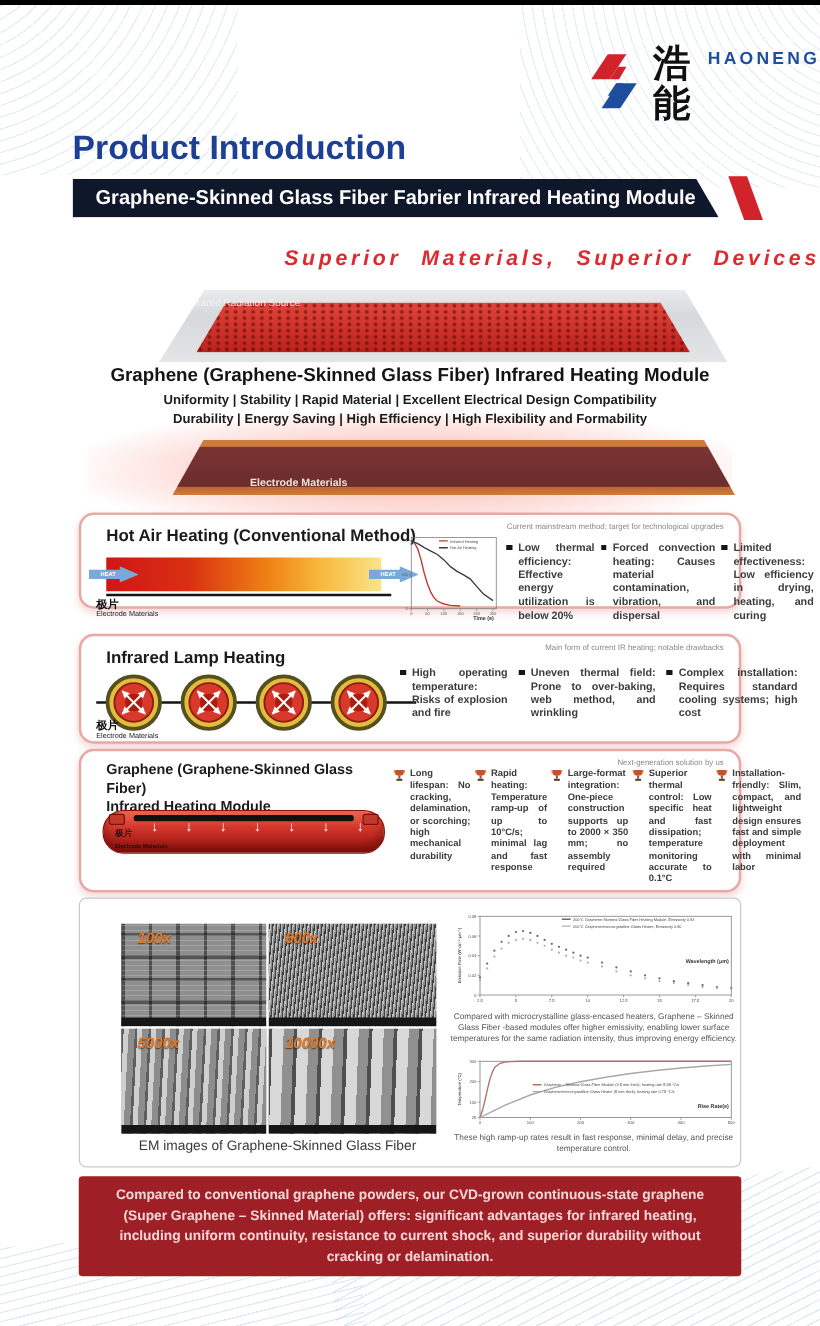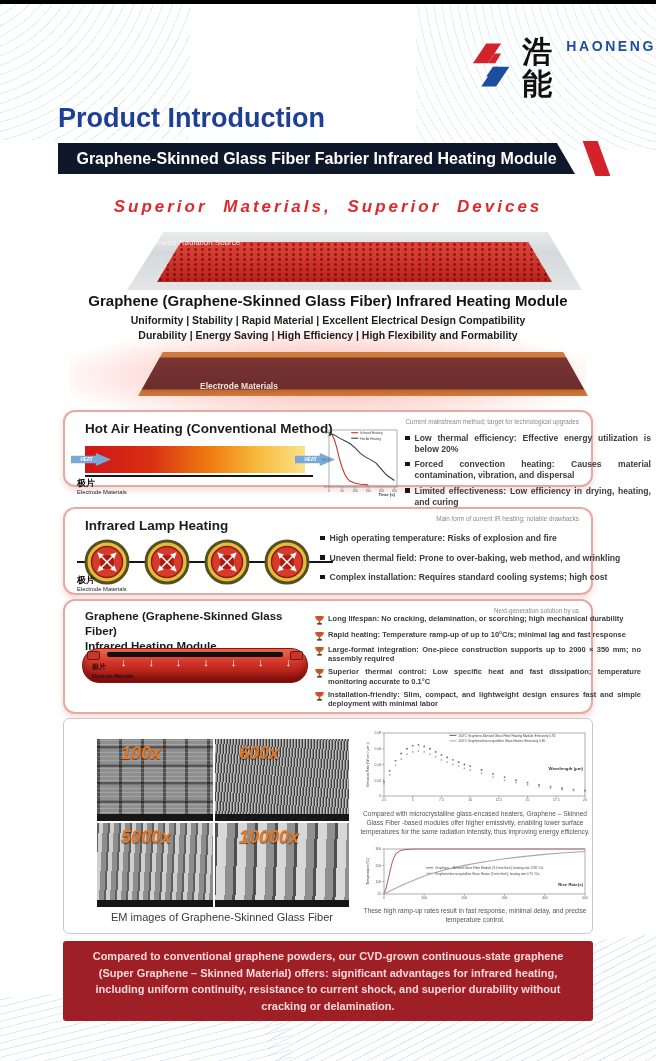--- a/index.html
+++ b/index.html
@@ -13,38 +13,38 @@
   .topbar{position:absolute;left:0;top:0;right:0;height:4px;background:#000;z-index:3}
 
   .logo{position:absolute;left:468px;top:36px;display:flex;gap:8px;align-items:flex-start;z-index:2}
   .logo-text{display:flex;flex-direction:row}
   .logo-cn{font-size:30px;font-weight:bold;color:#101010;letter-spacing:3px;line-height:1.05}
   .logo-en{font-size:14px;font-weight:bold;color:#1d4e9e;letter-spacing:2.6px;margin-top:2px}
 
   .title{position:absolute;left:58px;top:103px;font-size:27px;font-weight:bold;color:#1d3f94;z-index:2}
   .banner{position:absolute;left:58px;top:143px;width:517px;height:31px;background:#0f172a;color:#fff;font-weight:bold;font-size:16px;display:flex;align-items:center;justify-content:center;clip-path:polygon(0 0,96.5% 0,100% 100%,0 100%);z-index:2}
   .banner-accent{position:absolute;left:589px;top:141px;width:15px;height:35px;background:#d2232a;transform:skewX(20deg);z-index:2}
-  .slogan{position:absolute;left:0;right:0;top:197px;text-align:center;font-size:17px;font-weight:bold;font-style:italic;letter-spacing:3px;word-spacing:8px;color:#de2a2e;z-index:2}
+  .slogan{position:absolute;left:0;right:0;top:197px;text-align:right;font-size:17px;font-weight:bold;font-style:italic;letter-spacing:3px;word-spacing:8px;color:#de2a2e;z-index:2}
 
   .glass{position:absolute;left:127px;top:232px;width:455px;height:58px;clip-path:polygon(8% 0,92.5% 0,100% 100%,0 100%);background:linear-gradient(180deg,#e9ebed,#d6d9db 35%,#e3e5e7);z-index:1}
   .glass-inner{position:absolute;left:30px;right:30px;top:10px;bottom:8px;clip-path:polygon(6% 0,94% 0,100% 100%,0 100%);background-image:radial-gradient(circle, rgba(90,0,0,.55) 1px, transparent 1.9px),linear-gradient(180deg,#e0453a,#b9231c);background-size:7px 5px,100% 100%;box-shadow:0 0 18px rgba(255,70,50,.7)}
   .glass-label{position:absolute;left:22px;top:6px;font-size:8px;color:#f5f5f5;opacity:.9}
   .diagram-heading{position:absolute;left:0;right:0;top:292px;text-align:center;font-size:15px;font-weight:bold;color:#141414;z-index:2}
   .features{position:absolute;left:0;right:0;text-align:center;font-size:10.5px;font-weight:bold;color:#1c1c1c;z-index:2}
   .f1{top:314px}.f2{top:329px}
   .glow{position:absolute;left:70px;top:330px;width:516px;height:84px;background:radial-gradient(ellipse at 50% 55%, rgba(246,110,96,.55) 0%, rgba(250,170,160,.30) 55%, rgba(255,230,225,0) 78%);z-index:0}
   .slab{position:absolute;left:138px;top:352px;width:450px;height:44px;clip-path:polygon(5.5% 0,94.5% 0,100% 100%,0 100%);background:linear-gradient(180deg,#cf7b3b 0px,#cf7b3b 5px,#7a3433 6px,#6b2d2d 37px,#c2672f 38px,#cf7b3b 100%);z-index:1}
   .slab-label{position:absolute;left:62px;bottom:5px;font-size:8.5px;font-weight:bold;color:#f3e3da}
 
   .panel{position:absolute;left:63px;width:530px;background:#fff;border:2px solid #e8a9a3;border-radius:12px;box-shadow:0 3px 6px rgba(222,150,145,.35);z-index:2}
   .p1{top:410px;height:77px}.p2{top:507px;height:88px}.p3{top:599px;height:115px}
   .panel-title{position:absolute;left:20px;top:9px;font-size:13.5px;font-weight:bold;color:#1b1b1b}
   .p3 .panel-title{font-size:11.5px;line-height:1.3;width:230px;top:8px}
   .panel-note{position:absolute;right:12px;top:6px;font-size:6.3px;color:#8a8a8a}
-  .bullets{position:absolute;display:flex;flex-direction:column}
+  .bullets{position:absolute;display:flex;flex-direction:row}
   .p1 .bullets{left:340px;top:21px;width:246px;gap:5px}
   .p2 .bullets{left:255px;top:24px;width:318px;gap:9px}
   .p3 .bullets{left:250px;top:13px;width:326px;gap:3.5px}
   .b-item{display:flex;gap:5px;font-size:8.6px;font-weight:600;color:#3c3c3c;line-height:1.25;text-align:justify}
   .p3 .b-item{font-size:7.5px;gap:4px}
   .sq{width:4.5px;height:4.5px;background:#161616;margin-top:2.5px;flex:none}
   .trophy{flex:none;margin-top:1px}
 
   .ha-bar{position:absolute;left:20px;top:34px;width:220px;height:27px;background:linear-gradient(90deg,#cf1616 0%,#d93012 30%,#f07f13 58%,#f7b93c 78%,#fbe38a 100%)}
   .ha-line{position:absolute;left:20px;top:63px;width:228px;height:2px;background:#151515}
@@ -61,21 +61,21 @@
   .mod-cap{position:absolute;top:2px;width:13px;height:9px;background:#c03a2c;border:1px solid #7d0f08;border-radius:2px}
   .cap-l{left:4px}.cap-r{right:4px}
   .mod-arrows{position:absolute;left:38px;right:16px;top:8px;display:flex;justify-content:space-between}
   .mod-arrows span{color:#fff;font-size:11px;font-weight:bold;line-height:1}
   .mod-cn{position:absolute;left:9px;top:13px;font-size:7px;font-weight:bold;color:#30100e}
   .mod-en{position:absolute;left:9px;bottom:3px;font-size:4.6px;font-weight:bold;color:#2b0a08}
 
   .em-card{position:absolute;left:63px;top:718px;width:530px;height:216px;background:#fff;border:1.5px solid #c9c9c9;border-radius:6px;z-index:2}
   .em-grid{position:absolute;left:33px;top:20px;width:252px;height:168px;display:grid;grid-template-columns:116px 134px;grid-template-rows:82px 84px;gap:2px}
   .em-cell{position:relative;overflow:hidden}
-  .em-label{position:absolute;left:24px;top:4px;font-size:18px;font-weight:bold;font-style:italic;color:#e87722;text-shadow:0 1px 1px rgba(0,0,0,.55)}
+  .em-label{position:absolute;left:13px;top:4px;font-size:12px;font-weight:bold;font-style:italic;color:#e87722;text-shadow:0 1px 1px rgba(0,0,0,.55)}
   .em-scale{position:absolute;left:0;right:0;bottom:0;height:7px;background:#161616}
   .t-100{background-color:#8f8f8f;background-image:repeating-linear-gradient(0deg, rgba(255,255,255,.18) 0, rgba(255,255,255,.18) 1px, transparent 1px, transparent 4px),repeating-linear-gradient(90deg, rgba(0,0,0,.45) 0, rgba(0,0,0,.45) 3px, transparent 3px, transparent 22px),repeating-linear-gradient(0deg, rgba(0,0,0,.40) 0, rgba(0,0,0,.40) 3px, transparent 3px, transparent 18px)}
   .t-600{background-color:#9a9a9a;background-image:repeating-linear-gradient(96deg, rgba(40,40,40,.8) 0, rgba(40,40,40,.8) 1px, rgba(205,205,205,.7) 1px, rgba(205,205,205,.7) 2px, rgba(120,120,120,.5) 2px, rgba(120,120,120,.5) 3px)}
   .t-5000{background-color:#b5b5b5;background-image:repeating-linear-gradient(93deg, #5e5e5e 0, #5e5e5e 2px, #cfcfcf 2px, #cfcfcf 6px, #8d8d8d 6px, #8d8d8d 11px)}
   .t-10000{background-color:#bdbdbd;background-image:repeating-linear-gradient(92deg, #4f4f4f 0, #4f4f4f 3px, #d8d8d8 3px, #d8d8d8 12px, #909090 12px, #909090 20px)}
   .em-caption{position:absolute;left:20px;top:192px;width:276px;text-align:center;font-size:11px;color:#3a3a3a}
   .chart1{position:absolute;left:300px;top:10px}
   .chart2{position:absolute;left:300px;top:126px}
   .cap1{position:absolute;left:296px;top:91px;width:230px;font-size:6.6px;color:#555;text-align:center;line-height:1.35}
   .cap2{position:absolute;left:296px;top:188px;width:230px;font-size:6.6px;color:#555;text-align:center;line-height:1.35}

